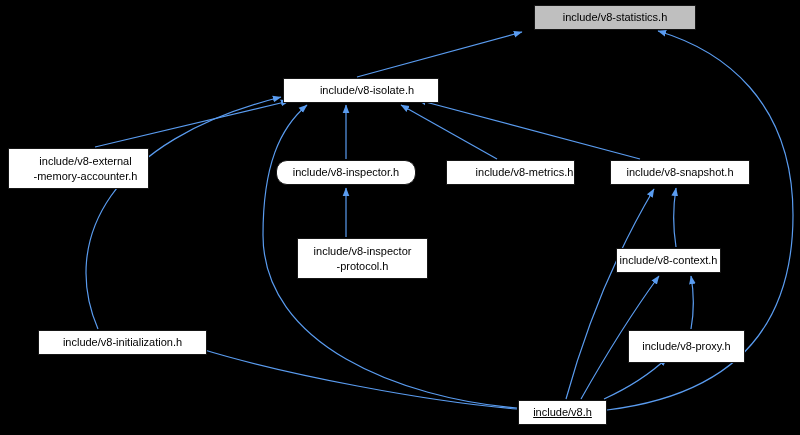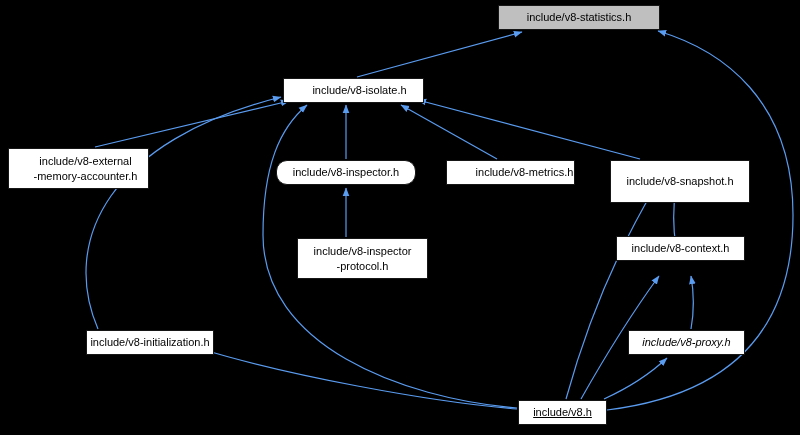--- a/index.html
+++ b/index.html
@@ -15,21 +15,21 @@
   marker path { fill: var(--edge, #5a9cf0); stroke: none; }
   .node {
     position: absolute; box-sizing: border-box;
     display: flex; align-items: center; justify-content: center;
     background: var(--node-fill, #ffffff);
     color: var(--node-text, #000000);
     border: 1px solid #161616;
     font-size: 11px; line-height: 1.3; text-align: center;
     white-space: pre-line; cursor: pointer;
   }
-  .node.highlight { background: var(--highlight-fill, #bfbfbf); }
+  .node.highlight { background: var(--highlight-fill, #bfbfbf); margin-left: 36px; }
 </style>
 </head>
 <body>
 
 <div class="graph">
 
   <svg class="edges" width="800" height="435" viewBox="0 0 800 435">
     <defs>
       <marker id="arrowhead" viewBox="0 0 10 10" refX="8.5" refY="5" markerWidth="8" markerHeight="8" orient="auto">
         <path d="M 0 1.5 L 9 5 L 0 8.5 z"></path>
@@ -62,35 +62,35 @@
 
     <path class="edge" d="M 581 399 C 603 360 632 313 659 276" marker-end="url(#arrowhead)"></path>
 
     <path class="edge" d="M 604 399 C 628 388 650 374 667 358" marker-end="url(#arrowhead)"></path>
 
     <path class="edge" d="M 517 409 C 430 402 285 375 198 348" marker-end="url(#arrowhead)"></path>
   </svg>
 
   <div class="node highlight" style="left:498px; top:5px; width:162px; height:25px;">include/v8-statistics.h</div>
 
-  <div class="node" style="left:283px; top:78px; width:141px; height:25px;padding-left:12px;">include/v8-isolate.h</div>
+  <div class="node" style="left:283px; top:78px; width:156px; height:25px;padding-left:12px;">include/v8-isolate.h</div>
 
   <div class="node" style="left:8px; top:148px; width:141px; height:41px;padding-left:14px;">include/v8-external
 -memory-accounter.h</div>
 
   <div class="node" style="left:276px; top:160px; width:140px; height:25px;border-radius:11px;">include/v8-inspector.h</div>
 
   <div class="node" style="left:446px; top:160px; width:129px; height:25px;padding-left:28px;">include/v8-metrics.h</div>
 
-  <div class="node" style="left:610px; top:160px; width:140px; height:43px;">include/v8-snapshot.h</div>
+  <div class="node" style="left:610px; top:160px; width:140px; height:25px;">include/v8-snapshot.h</div>
 
   <div class="node" style="left:297px; top:238px; width:131px; height:41px;">include/v8-inspector
 -protocol.h</div>
 
-  <div class="node" style="left:616px; top:236px; width:129px; height:25px;">include/v8-context.h</div>
+  <div class="node" style="left:616px; top:248px; width:105px; height:25px;">include/v8-context.h</div>
 
-  <div class="node" style="left:38px; top:330px; width:128px; height:25px;margin-left:48px;">include/v8-initialization.h</div>
+  <div class="node" style="left:38px; top:330px; width:169px; height:25px;">include/v8-initialization.h</div>
 
-  <div class="node" style="left:628px; top:330px; width:117px; height:25px;font-style:italic;">include/v8-proxy.h</div>
+  <div class="node" style="left:628px; top:330px; width:117px; height:33px;">include/v8-proxy.h</div>
 
   <div class="node" style="left:518px; top:400px; width:89px; height:25px;text-decoration:underline;">include/v8.h</div>
 
 </div>
 
 </body></html>

